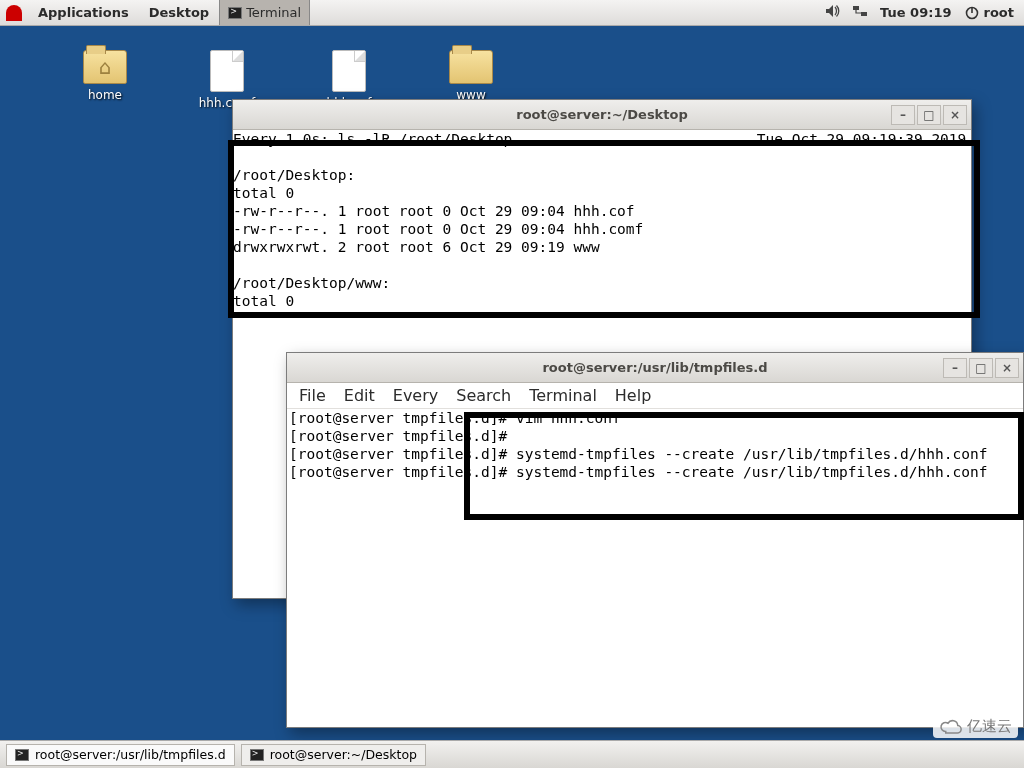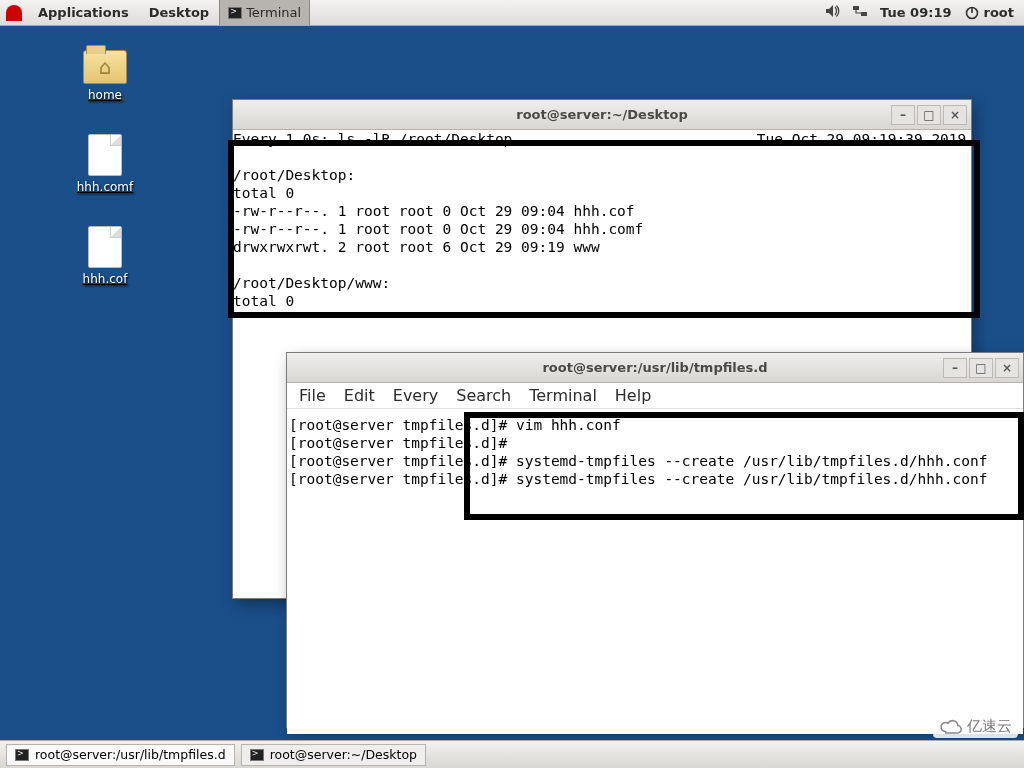--- a/index.html
+++ b/index.html
@@ -22,21 +22,21 @@
     background: #b7b3ae; padding: 0 8px; border-left: 1px solid #888; border-right: 1px solid #888;
   }
   .term-icon { width: 14px; height: 12px; background: #222; border: 1px solid #777; display: inline-block; position: relative; }
   .term-icon::after { content: ">"; color: #eee; font-size: 8px; position: absolute; left: 1px; top: -1px; }
   .top-panel .tray { display: flex; align-items: center; gap: 12px; padding: 0 10px; }
   .tray svg { width: 16px; height: 16px; }
   .tray .clock { font-weight: bold; }
   .tray .user { display: flex; align-items: center; gap: 4px; font-weight: bold; }
 
   
-  .desktop-icons { position: absolute; top: 50px; left: 60px; display: flex; flex-direction: column; gap: 32px; text-decoration: underline; }
+  .desktop-icons { position: absolute; top: 50px; left: 60px; display: flex; flex-direction: row; gap: 32px; }
   .dicon { width: 90px; display: flex; flex-direction: column; align-items: center; gap: 4px; }
   .dicon .label { color: #fff; font-size: 12px; text-align: center; text-shadow: 1px 1px 2px #000; }
   .folder-shape { width: 44px; height: 34px; background: linear-gradient(#f7e2a0,#e3c472); border: 1px solid #a8894a; border-radius: 3px 3px 2px 2px; position: relative; }
   .folder-shape::before { content: ""; position: absolute; top: -6px; left: 2px; width: 18px; height: 8px; background: #e8ce88; border-radius: 2px 2px 0 0; border: 1px solid #a8894a; border-bottom: none; }
   .folder-home .folder-shape::after { content: "⌂"; position: absolute; left: 0; right: 0; top: 4px; text-align: center; font-size: 20px; color: #9d813f; }
   .trash-shape { width: 34px; height: 38px; background: linear-gradient(#dcdcdc,#9a9a9a); border-radius: 6px 6px 10px 10px; border: 1px solid #666; position: relative; }
   .trash-shape::before { content: ""; position: absolute; top: -5px; left: -2px; right: -2px; height: 7px; border-radius: 4px; background: #bcbcbc; border: 1px solid #666; }
   .file-shape { width: 34px; height: 42px; background: #fff; border: 1px solid #bbb; border-radius: 2px; position: relative; }
   .file-shape::before { content: ""; position: absolute; top: 0; right: 0; width: 10px; height: 10px; background: linear-gradient(135deg, #fff 48%, #ddd 52%); border-left: 1px solid #ccc; border-bottom: 1px solid #ccc; }
 
@@ -58,21 +58,21 @@
     font-size: 14.5px; line-height: 18px; white-space: pre;
     background: #fff; color: #000; padding: 0; overflow: hidden;
   }
 
   
   .win1 { left: 232px; top: 99px; width: 740px; height: 500px; }
   .win1 .term-body { height: calc(100% - 30px); }
 
   
   .win2 { left: 286px; top: 352px; width: 738px; height: 376px; z-index: 60; }
-  .win2 .term-body { height: calc(100% - 56px); padding-left: 2px; margin-top: 7px; }
+  .win2 .term-body { height: calc(100% - 56px); padding-left: 2px; }
 
   
   .outline { position: absolute; border: 6px solid #000; background: transparent; z-index: 70; pointer-events: none; }
   .outline1 { left: 228px; top: 140px; width: 752px; height: 178px; }
   .outline2 { left: 464px; top: 412px; width: 560px; height: 108px; }
 
   
   .bottom-panel {
     position: absolute; bottom: 0; left: 0; right: 0; height: 28px;
     background: linear-gradient(#f2f1ef,#d9d7d3);
@@ -136,20 +136,24 @@
     <div class="label">home</div>
   </div>
   <div class="dicon">
     <div class="file-shape"></div>
     <div class="label">hhh.comf</div>
   </div>
   <div class="dicon">
     <div class="file-shape"></div>
     <div class="label">hhh.cof</div>
   </div>
+  <div class="dicon">
+    <div class="folder-shape"></div>
+    <div class="label">www</div>
+  </div>
 </div>
 
 <div class="window win1">
   <div class="title-bar">
     <div class="title">root@server:~/Desktop</div>
     <div class="win-controls">
       <div class="win-btn">–</div>
       <div class="win-btn">□</div>
       <div class="win-btn close">×</div>
     </div>

